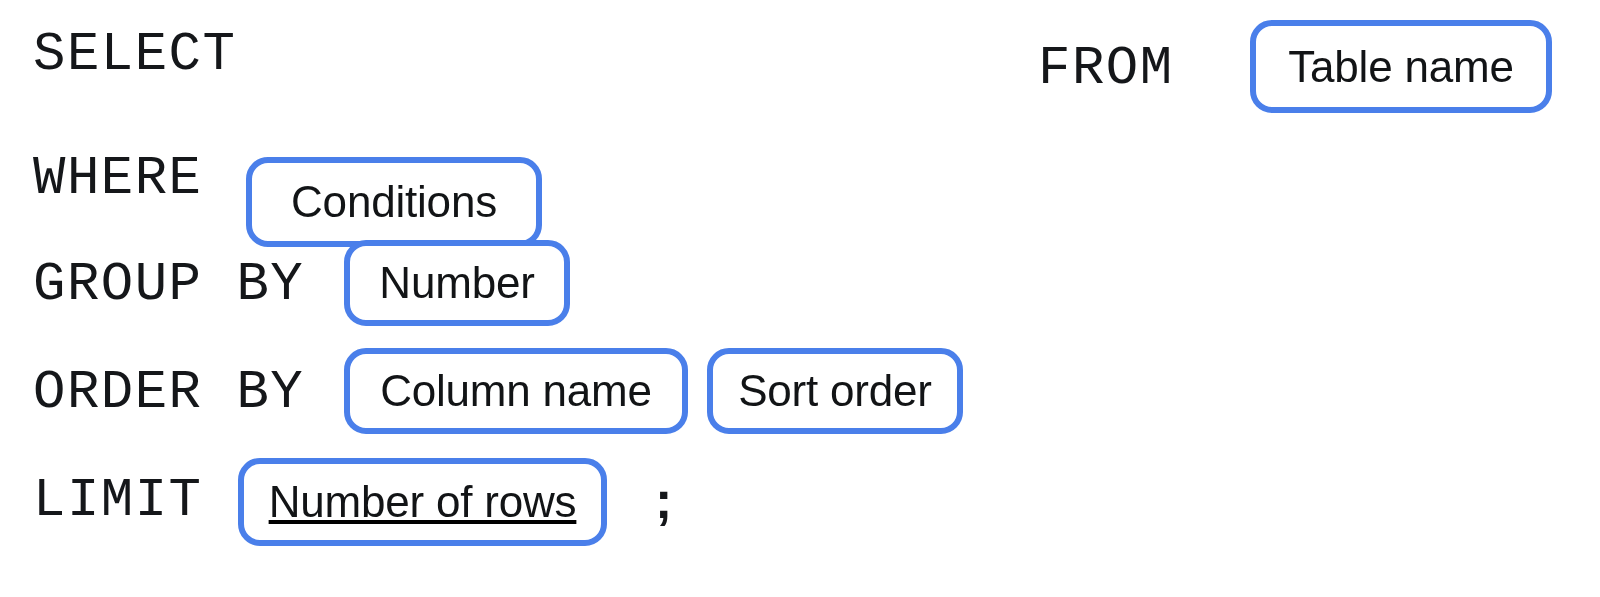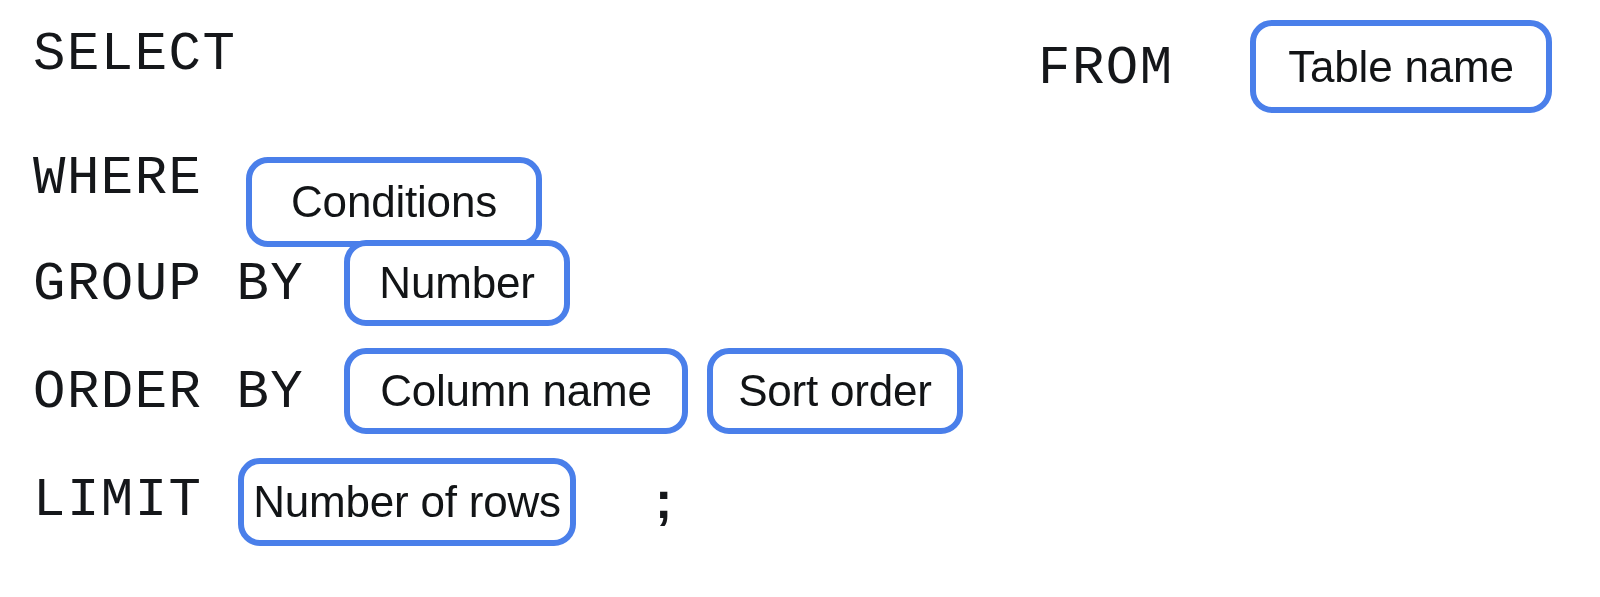--- a/index.html
+++ b/index.html
@@ -71,21 +71,21 @@
   #kw-groupby   { left: 33px;   top: 258px; }
   #slot-groupby { left: 344px;  top: 240px; width: 226px; height: 86px; }
 
   
   #kw-orderby   { left: 33px;   top: 366px; }
   #slot-order-col  { left: 344px; top: 348px; width: 344px; height: 86px; }
   #slot-order-sort { left: 707px; top: 348px; width: 256px; height: 86px; }
 
   
   #kw-limit     { left: 33px;   top: 474px; }
-  #slot-limit   { left: 238px;  top: 458px; width: 338px; height: 88px; }
+  #slot-limit   { left: 238px;  top: 458px; width: 369px; height: 88px; text-decoration: underline; }
   #punct-semi   { left: 655px;  top: 474px; }
 </style>
 </head>
 <body>
 
 <div id="canvas">
 
   <div class="kw" id="kw-select">SELECT</div>
 
 

